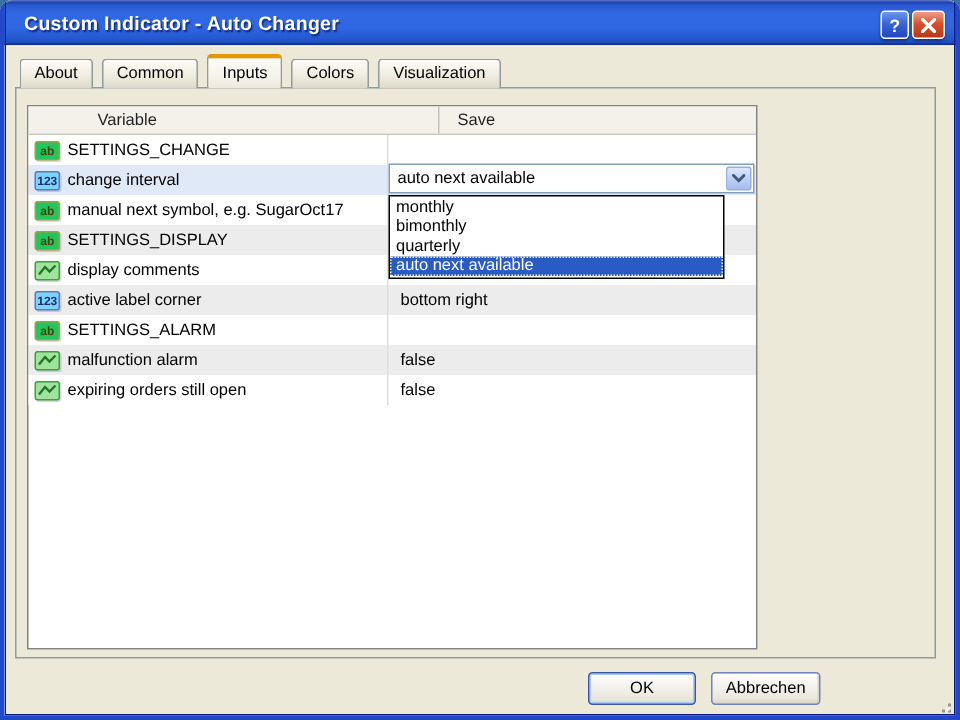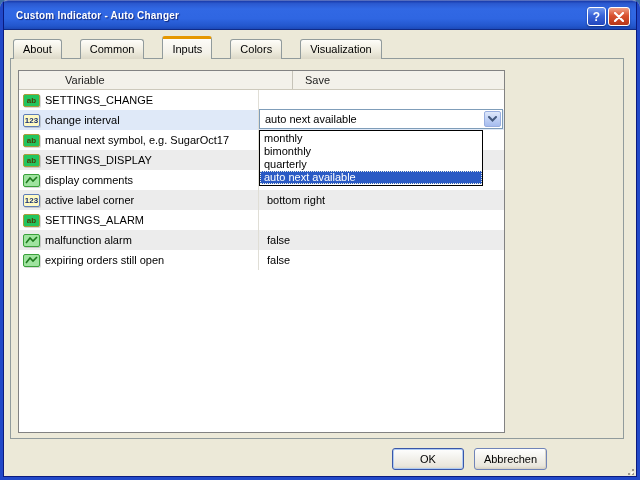--- a/index.html
+++ b/index.html
@@ -16,33 +16,33 @@
     border-bottom:3px solid var(--frame,#2148c8);
     box-shadow:inset 0 -1px 0 #0a1a7e, inset 1px 0 0 #0a1a7e, inset -1px 0 0 #0a1a7e;
   }
   .titlebar{
     position:absolute;left:0;top:0;width:640px;height:30px;z-index:40;
     background:linear-gradient(180deg,#12309e 0%,#2b59cf 12%,#3168e4 30%,#2f66e2 62%,#2357cd 86%,#1a45b2 100%);
     border-radius:8px 8px 0 0;display:flex;align-items:center;
     box-shadow:inset 0 1px 0 rgba(255,255,255,.28), inset 0 -1px 0 rgba(5,15,90,.5);
   }
   .title{
-    margin-left:16px;color:#fff;font-weight:bold;font-size:10px;
+    margin-left:16px;color:#fff;font-weight:bold;font-size:13px;
     text-shadow:1px 1px 1px rgba(8,20,90,.75);letter-spacing:.2px;
   }
   .tb-btns{position:absolute;right:10px;top:7px;display:flex;gap:2px;}
   .tb-btn{
     height:19px;border:1px solid #fff;border-radius:3px;padding:0;
     color:#fff;font-weight:bold;font-size:12px;line-height:16px;
     display:flex;align-items:center;justify-content:center;cursor:pointer;
     box-shadow:0 1px 2px rgba(0,0,30,.4);
   }
   .tb-btn.help{width:19px;background:linear-gradient(180deg,#6f97ef 0%,#3a64d8 45%,#2247be 100%);}
   .tb-btn.close{width:22px;background:linear-gradient(180deg,#efa088 0%,#d9512e 45%,#b83818 100%);}
-  .tabbar{position:absolute;left:13px;top:36px;height:23px;display:flex;align-items:flex-end;gap:18px;z-index:10;}
+  .tabbar{position:absolute;left:13px;top:36px;height:23px;display:flex;align-items:flex-end;gap:6px;z-index:10;}
   .tab{
     height:20px;padding:0 9px;border:1px solid #919b9c;border-bottom:none;
     border-radius:3px 3px 0 0;line-height:18px;cursor:pointer;
     background:linear-gradient(180deg,#fefdf9 0%,#eeebdd 60%,#dcd8c8 100%);
   }
   .tab.active{
     height:23px;line-height:20px;position:relative;z-index:12;
     border-top:3px solid var(--tab-accent,#e59700);
     background:linear-gradient(180deg,#fdfcf8 0%,#f3f1e8 70%,#ece9d8 100%);
   }
@@ -53,21 +53,21 @@
   .th.c1{width:240px;padding-left:12px;border-right:1px solid #c6c3b8;}
   .th.c2{flex:1;padding-left:12px;}
   .trow{display:flex;height:20px;align-items:stretch;background:#fff;}
   .trow.alt{background:var(--row-alt,#ececec);}
   .trow.sel{background:var(--row-selected,#dfe9f8);}
   .vcell{width:240px;display:flex;align-items:center;gap:5px;padding-left:4px;border-right:1px solid #e0ded6;overflow:hidden;white-space:nowrap;}
   .valcell{flex:1;line-height:20px;padding-left:8px;overflow:hidden;white-space:nowrap;}
   .icon{width:17px;height:13px;flex:0 0 17px;border-radius:2px;display:flex;align-items:center;justify-content:center;
         font-size:8px;font-weight:bold;line-height:11px;box-shadow:1px 1px 0 rgba(0,0,0,.15);}
   .icon.ab{background:#22c55e;border:1px solid #ac9c3c;color:#4c3f08;}
-  .icon.num{background:#fef9c3;border:1px solid #5c7cb8;color:#173070;}
+  .icon.num{background:#7dd3fc;border:1px solid #5c7cb8;color:#173070;}
   .icon.bool{background:#9fe39f;border:1px solid #3aa03a;}
   .combobox{
     position:absolute;left:259px;top:109px;width:244px;height:20px;z-index:5;
     background:#fff;border:1px solid #7f9db9;cursor:pointer;
   }
   .combobox .cb-text{position:absolute;left:5px;top:0;line-height:18px;}
   .cb-btn{
     position:absolute;right:1px;top:1px;width:17px;height:16px;border-radius:2px;cursor:pointer;
     background:linear-gradient(180deg,#dfe8fa 0%,#c0d1f5 50%,#a6bcee 100%);
     border:1px solid #98aee0;display:flex;align-items:center;justify-content:center;

